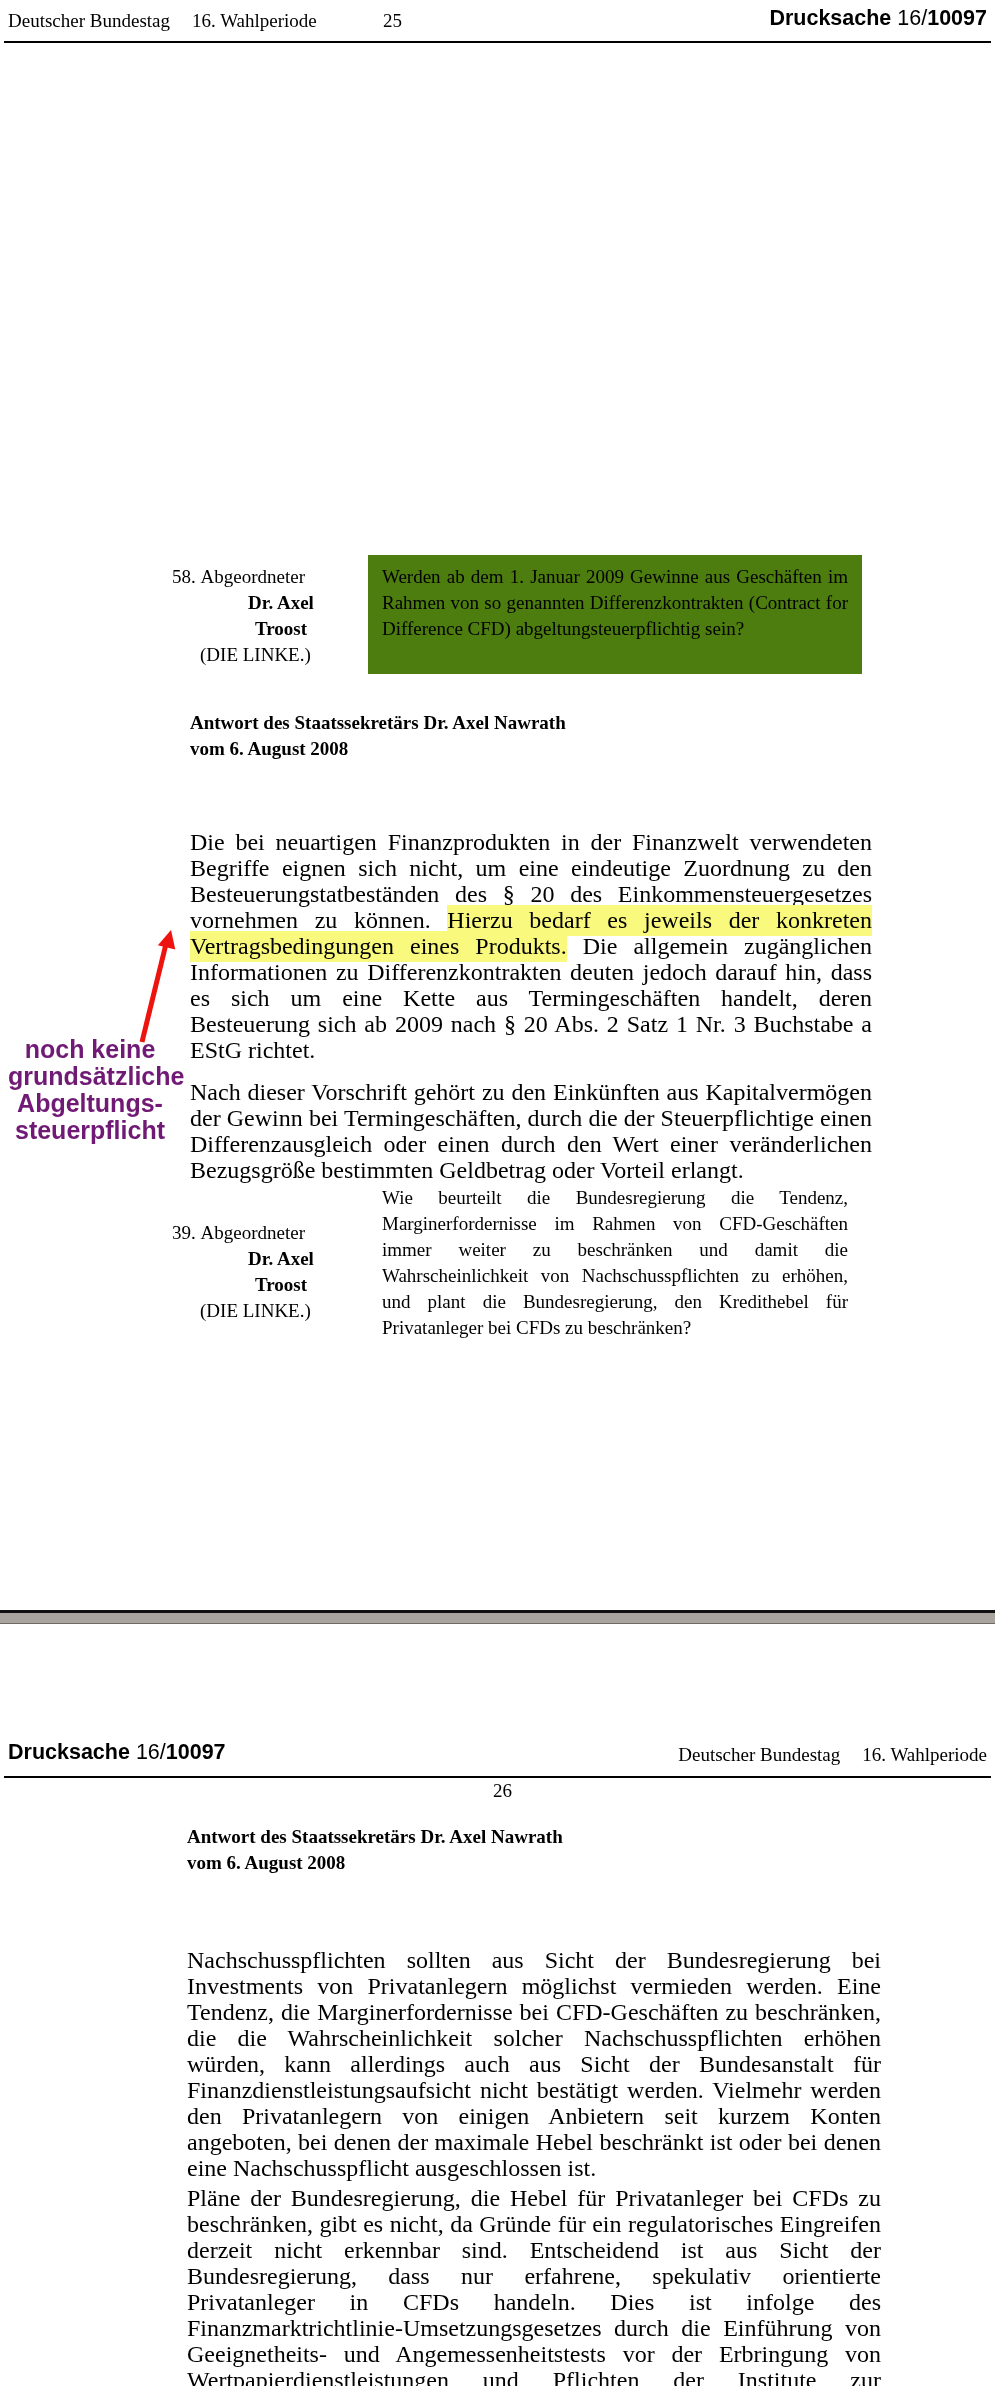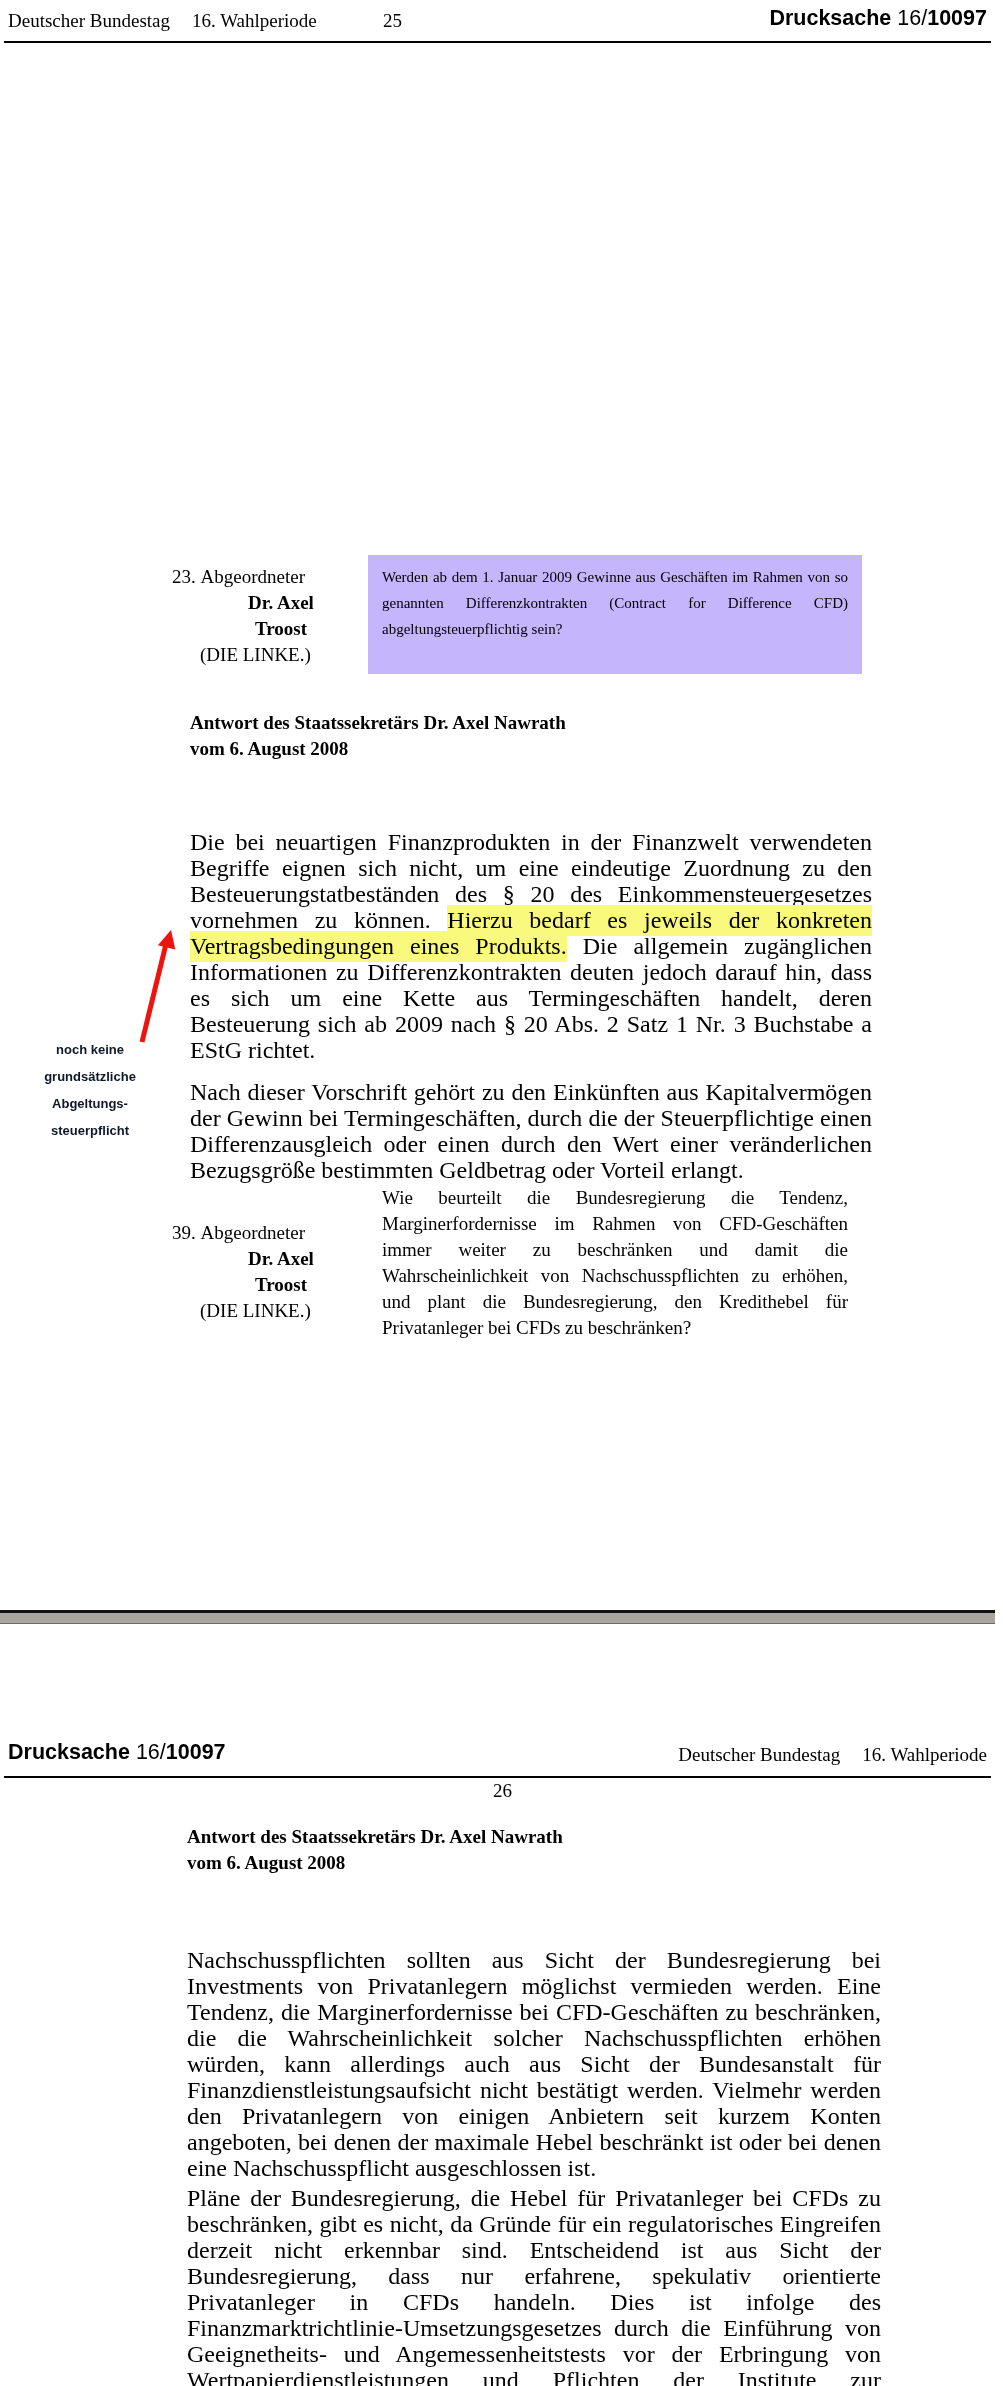--- a/index.html
+++ b/index.html
@@ -29,22 +29,22 @@
   .docnum-plain { font-weight:normal; }
 
   
   .q-label { font-size:19px; line-height:26px; }
   .q-label .indent { margin-left:28px; }
   .q38-label { left:172px; top:564px; width:190px; }
   .q39-label { left:172px; top:1220px; width:190px; }
 
   .q38-box {
     left:368px; top:555px; width:494px; min-height:119px;
-    background:#c4b5fd; box-sizing:border-box; padding:9px 14px 9px 14px;
-    font-size:15px; line-height:26px;
+    background:#4d7c0f; box-sizing:border-box; padding:9px 14px 9px 14px;
+    font-size:19px; line-height:26px;
   }
   .q39-box {
     left:368px; top:1185px; width:494px; box-sizing:border-box; padding:0 14px 0 14px;
     font-size:19px; line-height:26px;
   }
 
   
   .ans-heading { font-size:19px; line-height:26px; font-weight:bold; }
   .ans38-heading { left:190px; top:710px; width:682px; }
   .ans39-heading { left:187px; top:1824px; width:694px; }
@@ -54,21 +54,21 @@
   .p38-2 { left:190px; top:1034px; width:682px; }
   .p39-1 { left:187px; top:1902px; width:694px; }
   .p39-2 { left:187px; top:2140px; width:694px; }
 
   .hl { background:#f9f97d; padding:2px 0 3px 0; }
 
   
   .margin-note {
     left:8px; top:1036px; width:164px; text-align:center;
     font-family:"Liberation Sans","DejaVu Sans",sans-serif;
-    font-weight:bold; font-size:13px; line-height:27px; color:#0f172a;
+    font-weight:bold; font-size:25px; line-height:27px; color:#701a75;
   }
   .arrow-svg { left:122px; top:918px; }
 
   
   .separator { left:0; top:1610px; width:1003px; height:14px;
     background:#a9a59e; border-top:3px solid #111; border-bottom:1px solid #6e6a64; box-sizing:border-box; }
 </style>
 </head>
 <body>
 
@@ -78,21 +78,21 @@
     <span>Deutscher Bundestag</span><span class="hdr-term-gap"></span><span>16. Wahlperiode</span>
   </div>
   <div class="abs serif hdr-page1">25</div>
   <div class="abs sans b hdr-right1">
     <span>Drucksache</span>
     <span class="docnum-plain">16/</span><span>10097</span>
   </div>
   <div class="abs hdr-rule1"></div>
 
   <div class="abs q-label q38-label">
-    <div><span>23.</span>&nbsp;<span>Abgeordneter</span></div>
+    <div><span>58.</span>&nbsp;<span>Abgeordneter</span></div>
     <div class="indent b">Dr. Axel</div>
     <div class="indent b">Troost</div>
     <div class="indent">(DIE LINKE.)</div>
   </div>
 
   <div class="abs just q38-box">Werden ab dem 1. Januar 2009 Gewinne aus Geschäften im Rahmen von so genannten Differenzkontrakten (Contract for Difference CFD) abgeltungsteuerpflichtig sein?</div>
 
   <div class="abs ans-heading ans38-heading">
     <div>Antwort des Staatssekretärs Dr. Axel Nawrath</div>
     <div>vom 6. August 2008</div>

